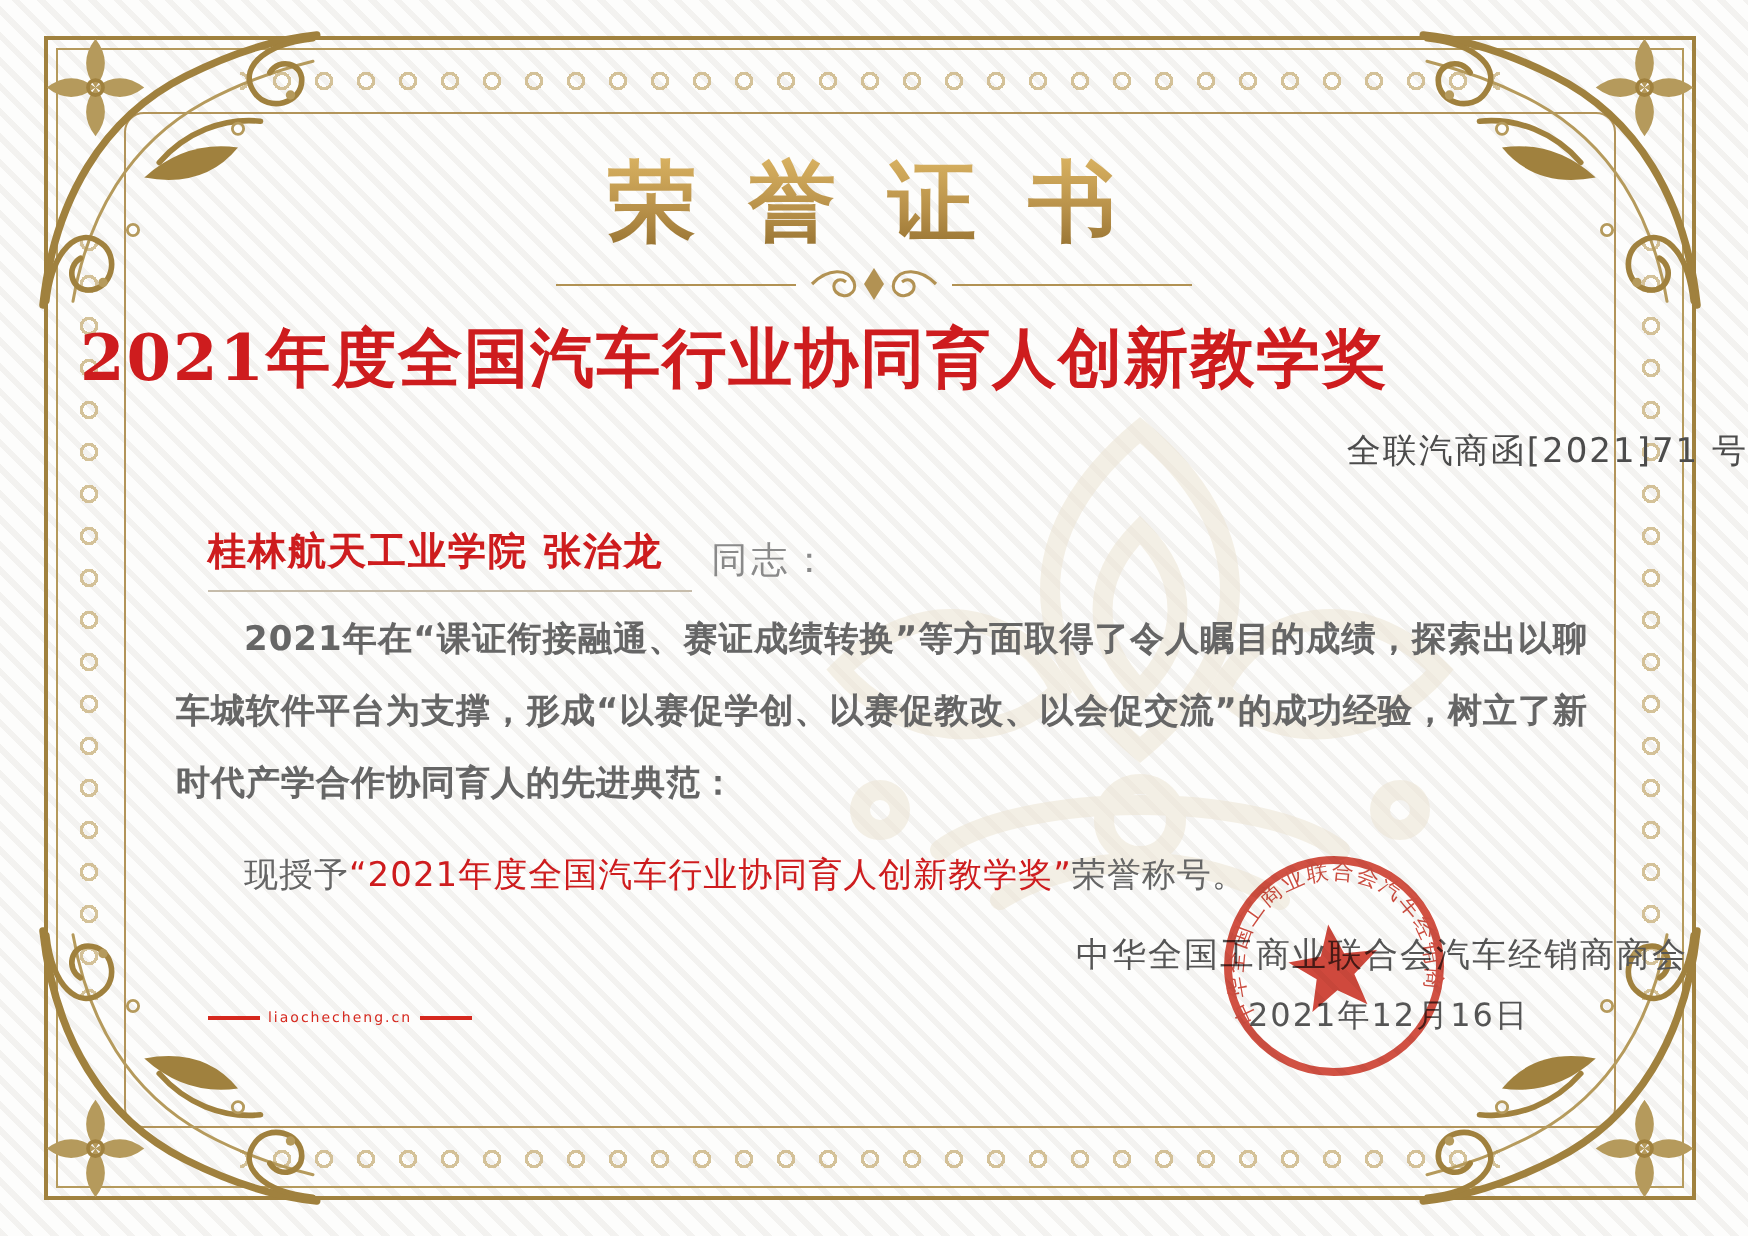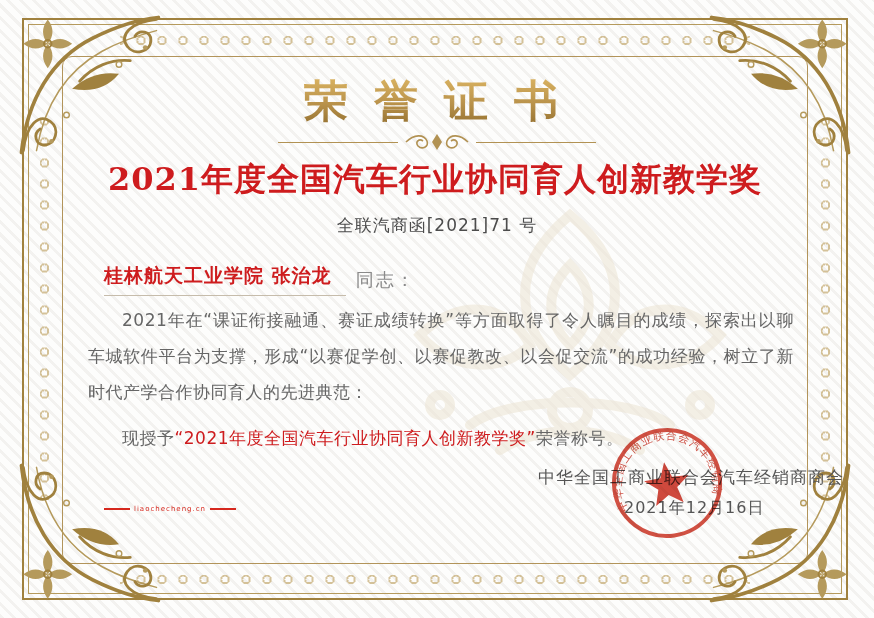--- a/index.html
+++ b/index.html
@@ -69,46 +69,45 @@
   }
   .divider {
     position:absolute; top:132px; left:0; right:0;
     display:flex; align-items:center; justify-content:center;
   }
   .divider .rule { width:120px; height:1px; background:#b29253; }
   .divider svg { margin:0 6px; }
 
   .award-title {
     position:absolute; top:158px; left:40px; right:44px;
-    text-align:center;
     font-family:"DejaVu Serif","Liberation Serif",serif;
     font-weight:bold; font-size:32px; letter-spacing:1px;
     color:#ce1c1e;
   }
   .doc-number {
     position:absolute; top:214px; left:0; right:0;
-    text-align:center; font-size:17px; color:#4c4c4c; letter-spacing:1px;
+    text-align:right; font-size:17px; color:#4c4c4c; letter-spacing:1px;
   }
 
   .recipient-row {
     position:absolute; top:263px; left:104px;
     display:flex; align-items:flex-end;
   }
   .recipient-name {
     font-size:19px; font-weight:bold; color:#ce1c1e; letter-spacing:1px;
     border-bottom:1px solid #c6bcab; padding:0 14px 6px 0; min-width:212px;
   }
   .salutation { font-size:18px; color:#8a8a8a; margin-left:10px; padding-bottom:4px; letter-spacing:2px; }
 
   .body-block {
     position:absolute; top:302px; left:88px; width:706px;
     font-size:17px; color:#666666; line-height:36px;
     text-align:justify; letter-spacing:0.5px;
   }
-  .body-block p { text-indent:2em; }
+  .body-block p { text-indent:2em;font-weight:bold; }
   .grant-line { margin-top:10px; text-indent:2em; }
   .grant-highlight { color:#ce1c1e; font-weight:normal; }
 
   
   .logo { position:absolute; left:104px; top:486px; width:132px; }
   .logo-main {
     font-size:37px; font-weight:900; color:#d6281e; letter-spacing:1px;
     font-family:"DejaVu Sans","Liberation Sans",sans-serif; line-height:40px;
     transform:scaleY(1.05);
   }

